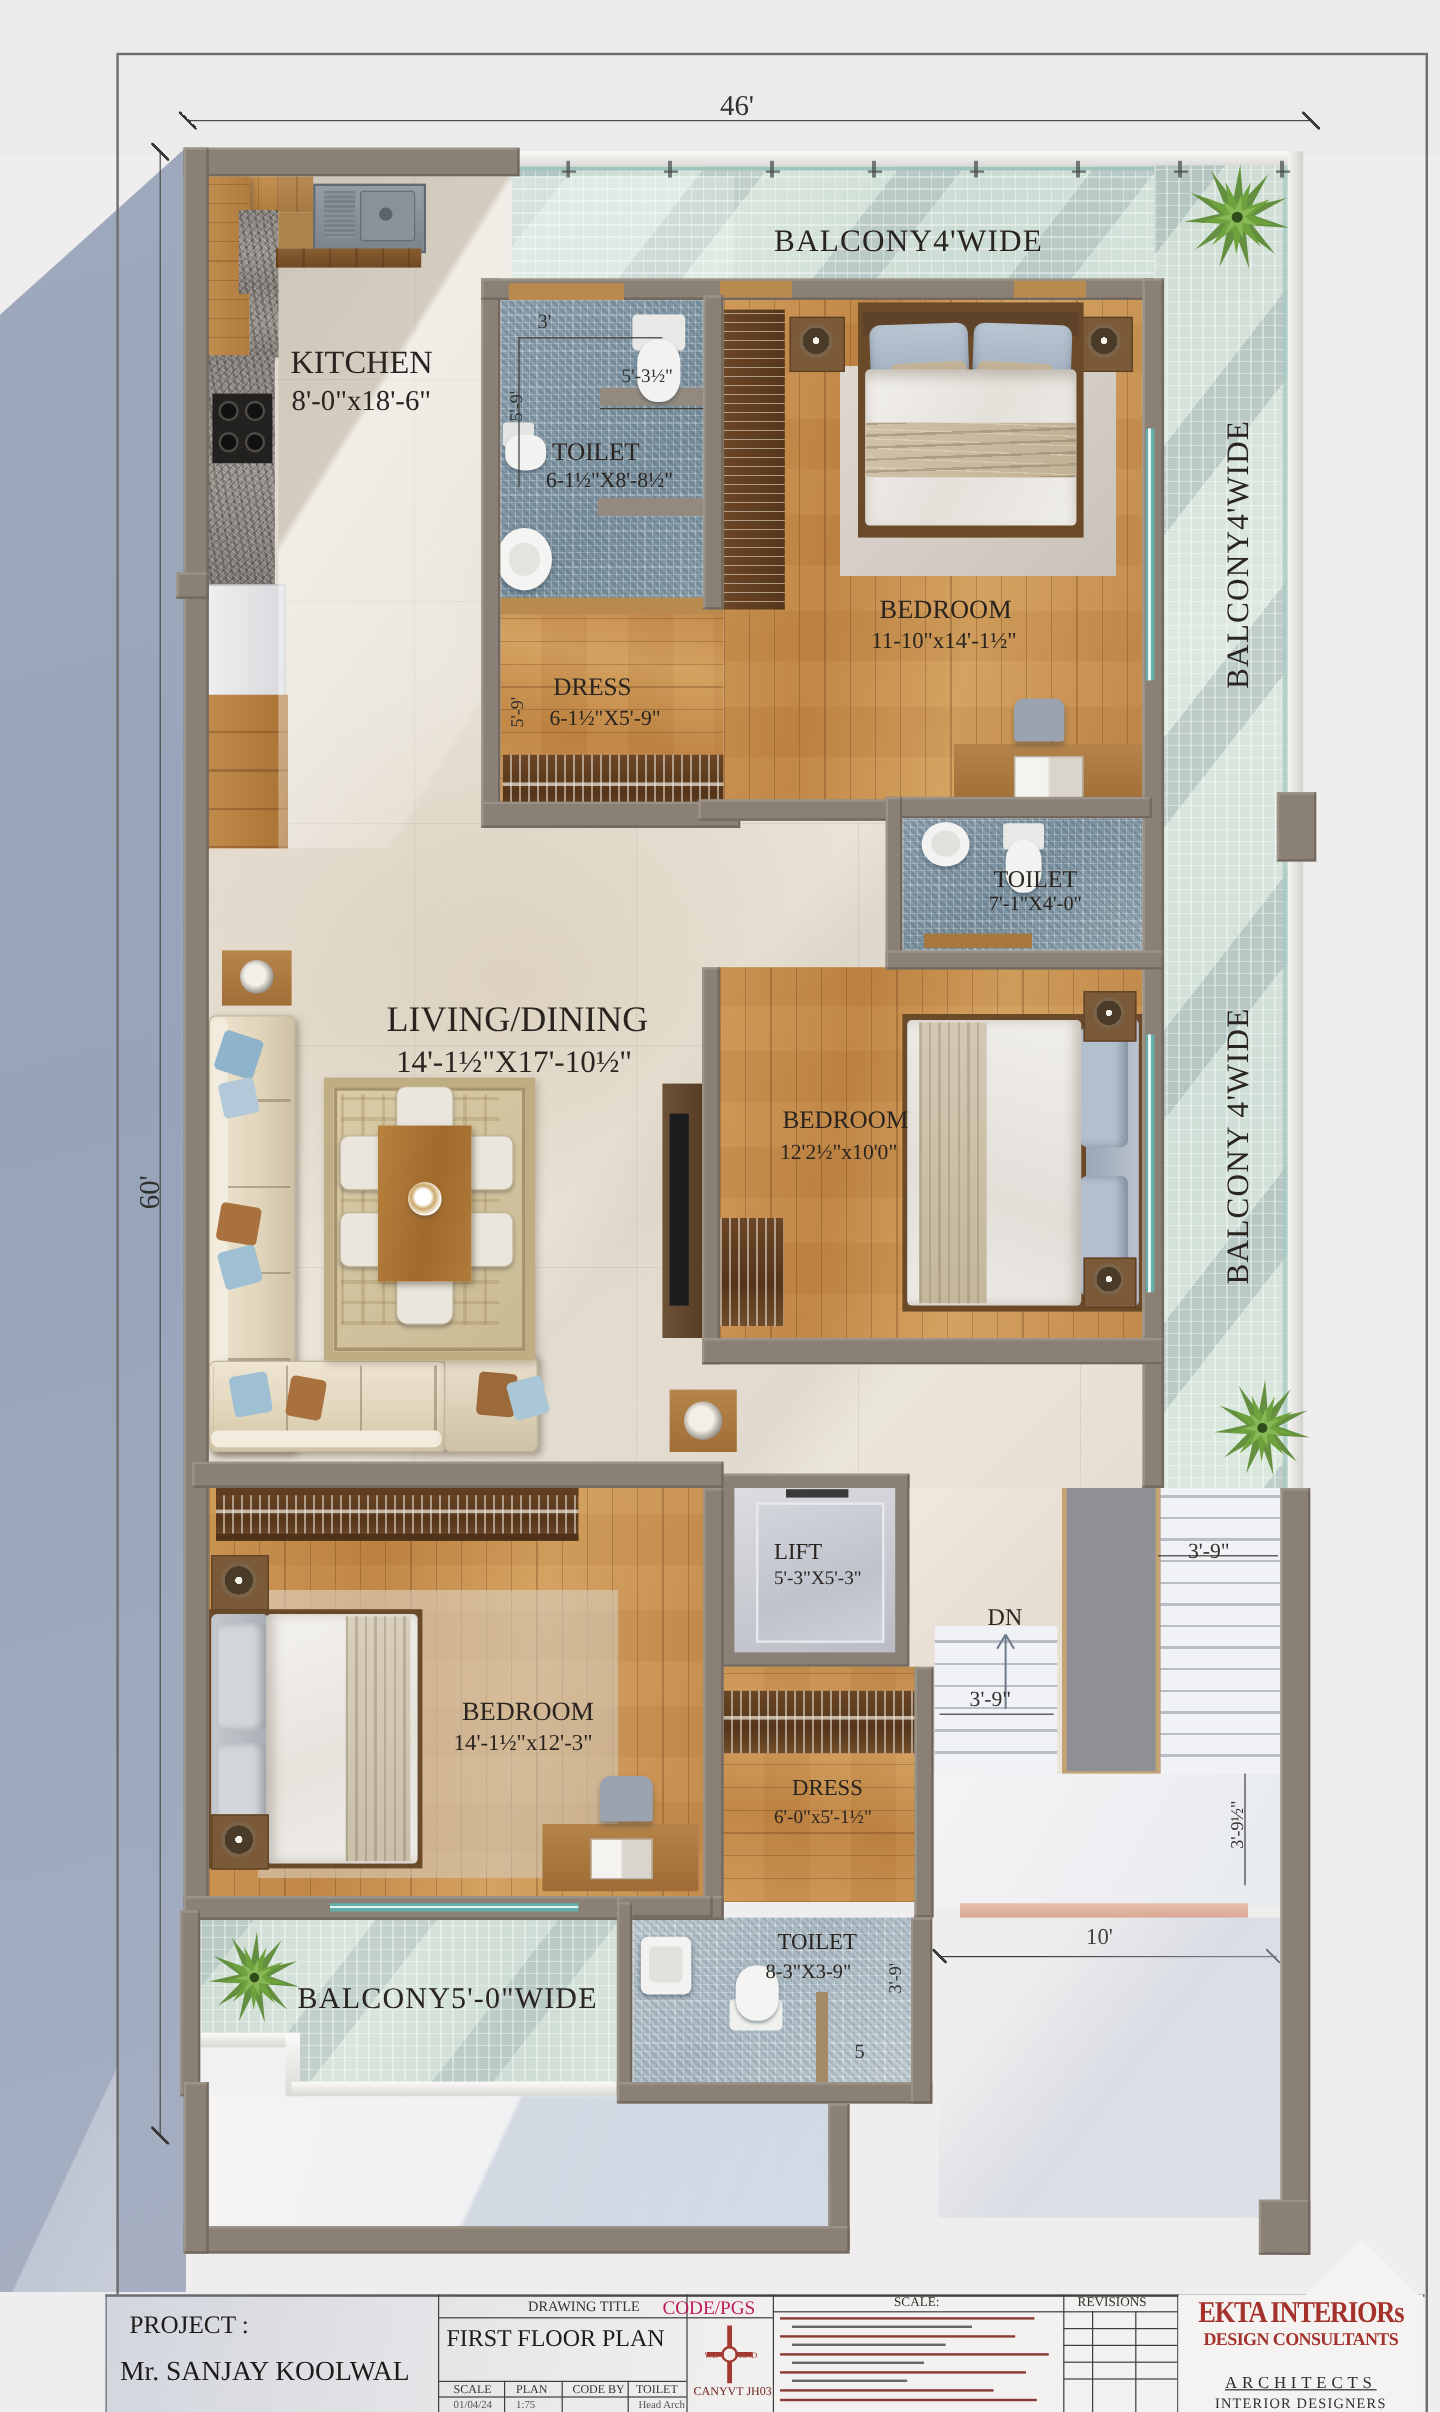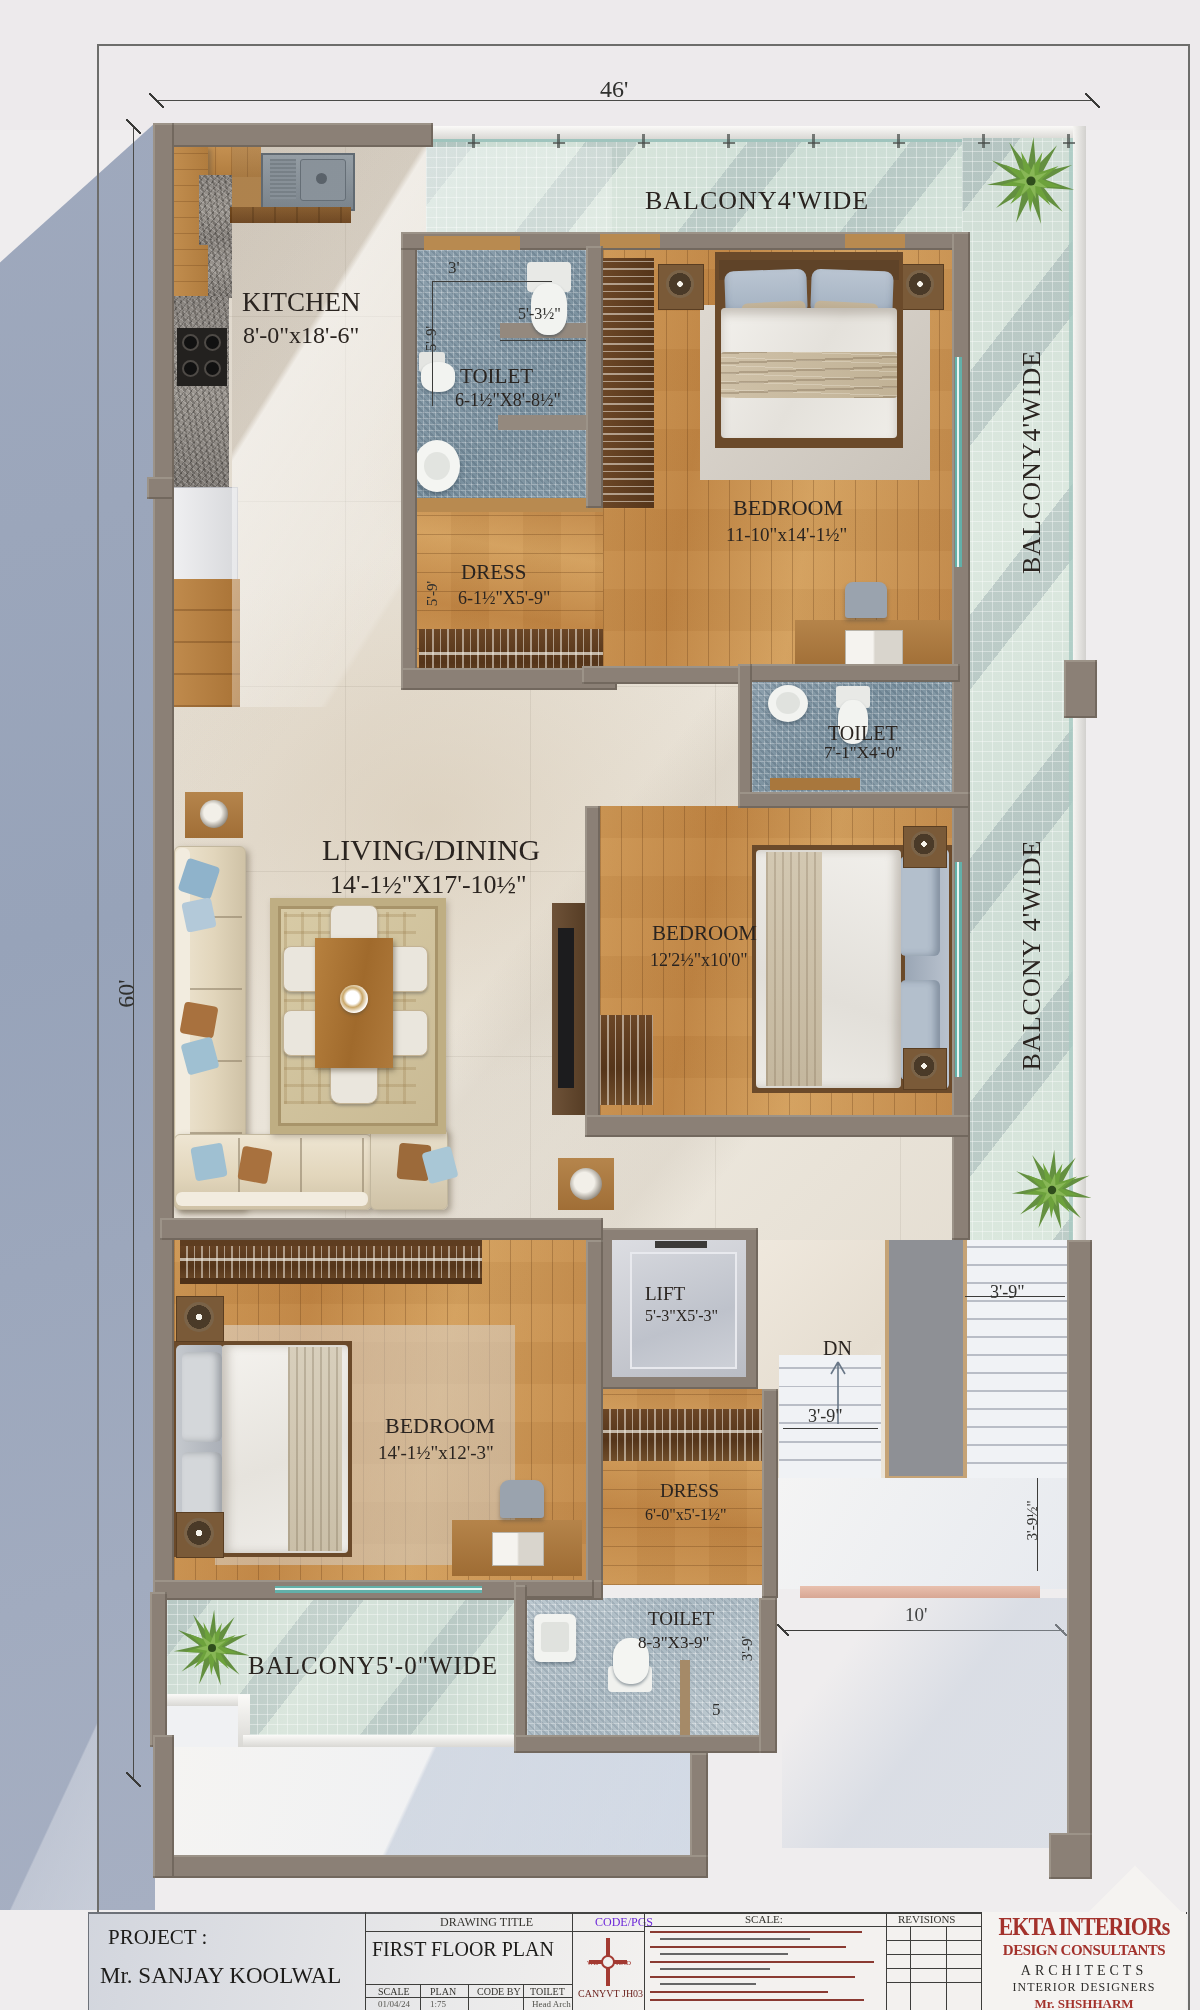--- a/index.html
+++ b/index.html
@@ -539,21 +539,21 @@
   <div class="abs" style="left:420px;top:1984px;width:1px;height:26px;background:#3e3e3c;"></div>
   <div class="abs" style="left:468px;top:1984px;width:1px;height:26px;background:#3e3e3c;"></div>
   <div class="abs" style="left:523px;top:1984px;width:1px;height:26px;background:#3e3e3c;"></div>
   <div class="lbl" style="left:378px;top:1999px;font-size:9px;color:#55544f;">01/04/24</div>
   <div class="lbl" style="left:430px;top:1999px;font-size:9px;color:#55544f;">1:75</div>
   <div class="lbl" style="left:480px;top:1999px;font-size:9px;color:#55544f;margin-top:27px;">Team Ekta</div>
   <div class="lbl" style="left:532px;top:1999px;font-size:9px;color:#55544f;">Head Arch</div>
 
   <div class="abs" style="left:572px;top:1912px;width:1px;height:98px;background:#3e3e3c;"></div>
   <div class="abs" style="left:572px;top:1931px;width:72px;height:1px;background:#3e3e3c;"></div>
-  <div class="lbl" style="left:595px;top:1915px;font-size:12px;color:#6d28d9;">CODE/PGS</div>
+  <div class="lbl" style="left:552px;top:1915px;font-size:16px;color:#be185d;">CODE/PGS</div>
 
   <svg class="abs" style="left:585px;top:1934px;" width="46" height="56" viewBox="0 0 46 56">
     <path d="M21 4 L25 4 L25 22 L21 22 Z M21 34 L25 34 L25 52 L21 52 Z M4 26 L18 26 L18 30 L4 30 Z M28 26 L42 26 L42 30 L28 30 Z" fill="#a33a32"></path>
     <circle cx="23" cy="28" r="6" fill="none" stroke="#a33a32" stroke-width="2"></circle>
     <text x="2" y="31" font-size="7" fill="#a33a32" font-family="Liberation Serif">WD</text>
     <text x="31" y="31" font-size="7" fill="#a33a32" font-family="Liberation Serif">HND</text>
   </svg>
   <div class="lbl" style="left:578px;top:1988px;font-size:10px;color:#6e2420;">CANYVT JH03</div>
 
   <div class="abs" style="left:644px;top:1912px;width:1px;height:98px;background:#3e3e3c;"></div>
@@ -579,18 +579,18 @@
   <div class="abs" style="left:886px;top:1982px;width:95px;height:1px;background:#3e3e3c;"></div>
   <div class="abs" style="left:910px;top:1926px;width:1px;height:84px;background:#3e3e3c;"></div>
   <div class="abs" style="left:946px;top:1926px;width:1px;height:84px;background:#3e3e3c;"></div>
 
   <div class="abs" style="left:981px;top:1912px;width:1px;height:98px;background:#3e3e3c;"></div>
   <div class="abs" style="left:982px;top:1912px;width:204px;height:98px;background:#f5f3f1;"></div>
   <div class="abs" style="left:1100px;top:1880px;width:70px;height:70px;background:#f5f3f1;transform:rotate(45deg);"></div>
   <div class="abs" style="left:984px;top:1914px;width:200px;height:96px;text-align:center;overflow:hidden;">
     <div style="font-size:22px;color:#a3322c;font-weight:bold;font-family:'Liberation Serif',serif;transform:scaleY(1.15);letter-spacing:-1px;">EKTA INTERIORs</div>
     <div style="font-size:15px;color:#a3322c;font-weight:bold;font-family:'Liberation Serif',serif;margin-top:2px;letter-spacing:-0.5px;">DESIGN CONSULTANTS</div>
-    <div style="font-size:14px;color:#2e2d2b;font-family:'Liberation Serif',serif;margin-top:4px;letter-spacing:4px;">ARCHITECTS</div>
+    <div style="font-size:14px;color:#2e2d2b;font-family:'Liberation Serif',serif;margin-top:20px;letter-spacing:4px;text-decoration:underline;">ARCHITECTS</div>
     <div style="font-size:12px;color:#2e2d2b;font-family:'Liberation Serif',serif;margin-top:1px;letter-spacing:1px;">INTERIOR DESIGNERS</div>
     <div style="font-size:13px;color:#a3322c;font-weight:bold;font-family:'Liberation Serif',serif;margin-top:1px;">Mr. SHSHHARM</div>
   </div>
 
 </div>
 
 </body></html>

